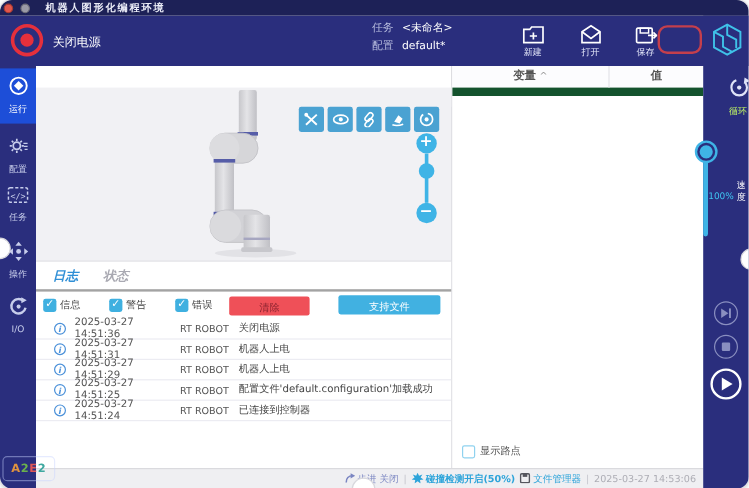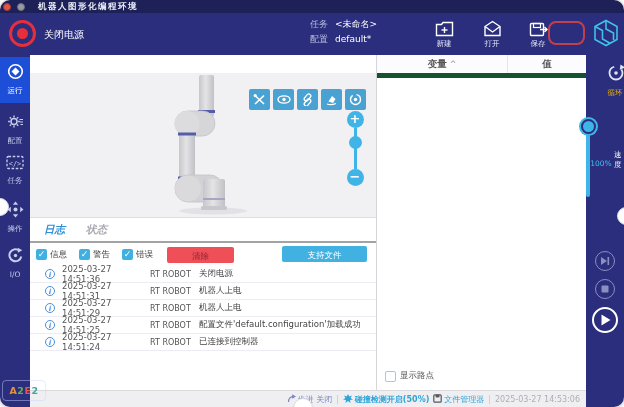--- a/index.html
+++ b/index.html
@@ -45,48 +45,48 @@
   .ztrack{width:3px;height:41px;background:#3fb4e6;position:relative;}
   .zhandle{position:absolute;left:-5px;top:8px;width:13px;height:13px;border-radius:50%;background:#3fb4e6;cursor:grab;}
   .robot{position:absolute;left:135px;top:2px;}
 
   .logpanel{position:absolute;left:0;top:162px;width:100%;height:173px;background:#fff;border-top:1px solid #dcdce2;box-sizing:border-box;}
   .tabs{position:absolute;left:0;top:0;width:100%;height:25px;border-bottom:2px solid #a3a3a3;box-sizing:border-box;font-style:italic;}
   .tab{position:absolute;top:5px;font-size:10.5px;font-weight:bold;cursor:pointer;}
   .tab.t0{left:14px;color:#2f8fd6;}
   .tab.t1{left:56px;color:#a9a9b2;}
   .filters{position:absolute;left:0;top:25px;width:100%;height:23px;display:flex;align-items:center;}
-  .filter{display:flex;align-items:center;margin-left:12px;cursor:pointer;}
+  .filter{display:flex;align-items:center;margin-left:24px;cursor:pointer;}
   .filter:first-child{margin-left:6px;text-align:center;}
   .cb{width:11px;height:11px;background:#3fb0e0;border-radius:2px;color:#fff;font-size:9px;line-height:11px;text-align:center;}
   .cb::after{content:"✓";}
   .filter .lb{font-size:8.5px;color:#444;margin-left:3px;}
   .clear-btn{margin-left:14px;width:67px;height:16px;background:#ef5058;border:none;border-radius:2px;color:#8c2430;font-size:8.5px;cursor:pointer;line-height:16px;text-align:center;}
   .support-btn{position:absolute;right:9px;top:3px;width:85px;height:16px;background:#41b1e1;border:none;border-radius:2px;color:#fff;font-size:8.5px;cursor:pointer;line-height:16px;text-align:center;}
   .logrows{position:absolute;left:0;top:48px;width:100%;}
   .logrow{display:flex;align-items:center;height:16px;border-bottom:1px solid #ececf2;font-size:8.5px;color:#555;}
   .logrow .iico{width:10px;height:10px;border-radius:50%;border:1px solid #4a90d9;color:#4a90d9;font-size:7px;line-height:10px;text-align:center;box-sizing:border-box;margin-left:15px;flex:0 0 auto;font-style:italic;font-weight:bold;}
   .logrow .tm{width:88px;margin-left:7px;flex:0 0 auto;}
   .logrow .src{width:42px;font-size:8px;flex:0 0 auto;}
   .logrow .msg{color:#444;margin-left:7px;white-space:nowrap;}
 
   
   .vars{position:absolute;left:377px;top:55px;width:209px;height:335px;background:#fff;box-sizing:border-box;}
-  .vars-head{position:absolute;left:0;top:0;width:100%;height:18px;border-bottom:5px solid #14532d;display:flex;background:#fcfcfe;}
+  .vars-head{position:absolute;left:0;top:0;width:100%;height:18px;border-bottom:7px solid #14532d;display:flex;background:#fcfcfe;}
   .vars-head .c1{width:131px;text-align:center;font-size:9.5px;font-weight:bold;color:#555;line-height:18px;border-right:1px solid #e3e3e8;box-sizing:border-box;}
   .vars-head .c2{flex:1;text-align:center;font-size:9.5px;font-weight:bold;color:#555;line-height:18px;}
   .caret{font-size:8px;color:#999;font-weight:normal;margin-left:3px;}
   .waypoints{position:absolute;left:8px;top:315px;display:flex;align-items:center;cursor:pointer;}
   .cb-empty{width:11px;height:11px;background:#fff;border:1px solid #8fd2ef;border-radius:2px;box-sizing:border-box;}
   .waypoints .lb{font-size:8.5px;color:#555;margin-left:4px;}
 
   
   .rsidebar{position:absolute;left:586px;top:13px;width:38px;height:394px;background:#2a2e7d;z-index:4;}
   .rs-inner{position:absolute;left:0;top:42px;width:38px;text-align:center;}
-  .loopwrap{color:#eab308;cursor:pointer;margin-left:20px;}
+  .loopwrap{color:#bef264;cursor:pointer;margin-left:20px;}
   .loopwrap .lb{font-size:7.5px;margin-top:1px;}
   .speed{position:absolute;left:0;top:66px;width:38px;display:flex;flex-direction:row;align-items:center;}
   .strack{width:5px;height:76px;background:#3fb4e6;border-radius:3px;position:relative;}
   .shandle{position:absolute;left:-5px;top:-2px;width:15px;height:15px;border-radius:50%;background:#3fb4e6;border:2px solid #2a2e7d;box-sizing:border-box;cursor:grab;box-shadow:0 0 0 2px #3fb4e6;}
   .sval{font-size:7.5px;color:#3fc4f0;margin-top:8px;}
   .slb{font-size:7.5px;color:#fff;margin-top:2px;}
   .transport{position:absolute;left:0;top:196px;width:38px;display:flex;flex-direction:column;align-items:center;gap:8px;}
   .tbtn{width:20px;height:20px;border-radius:50%;border:1.5px solid #8a8fc0;display:flex;align-items:center;justify-content:center;box-sizing:border-box;cursor:pointer;background:transparent;}
   .tbtn.play{width:26px;height:26px;border-color:#fff;border-width:2px;}
 

